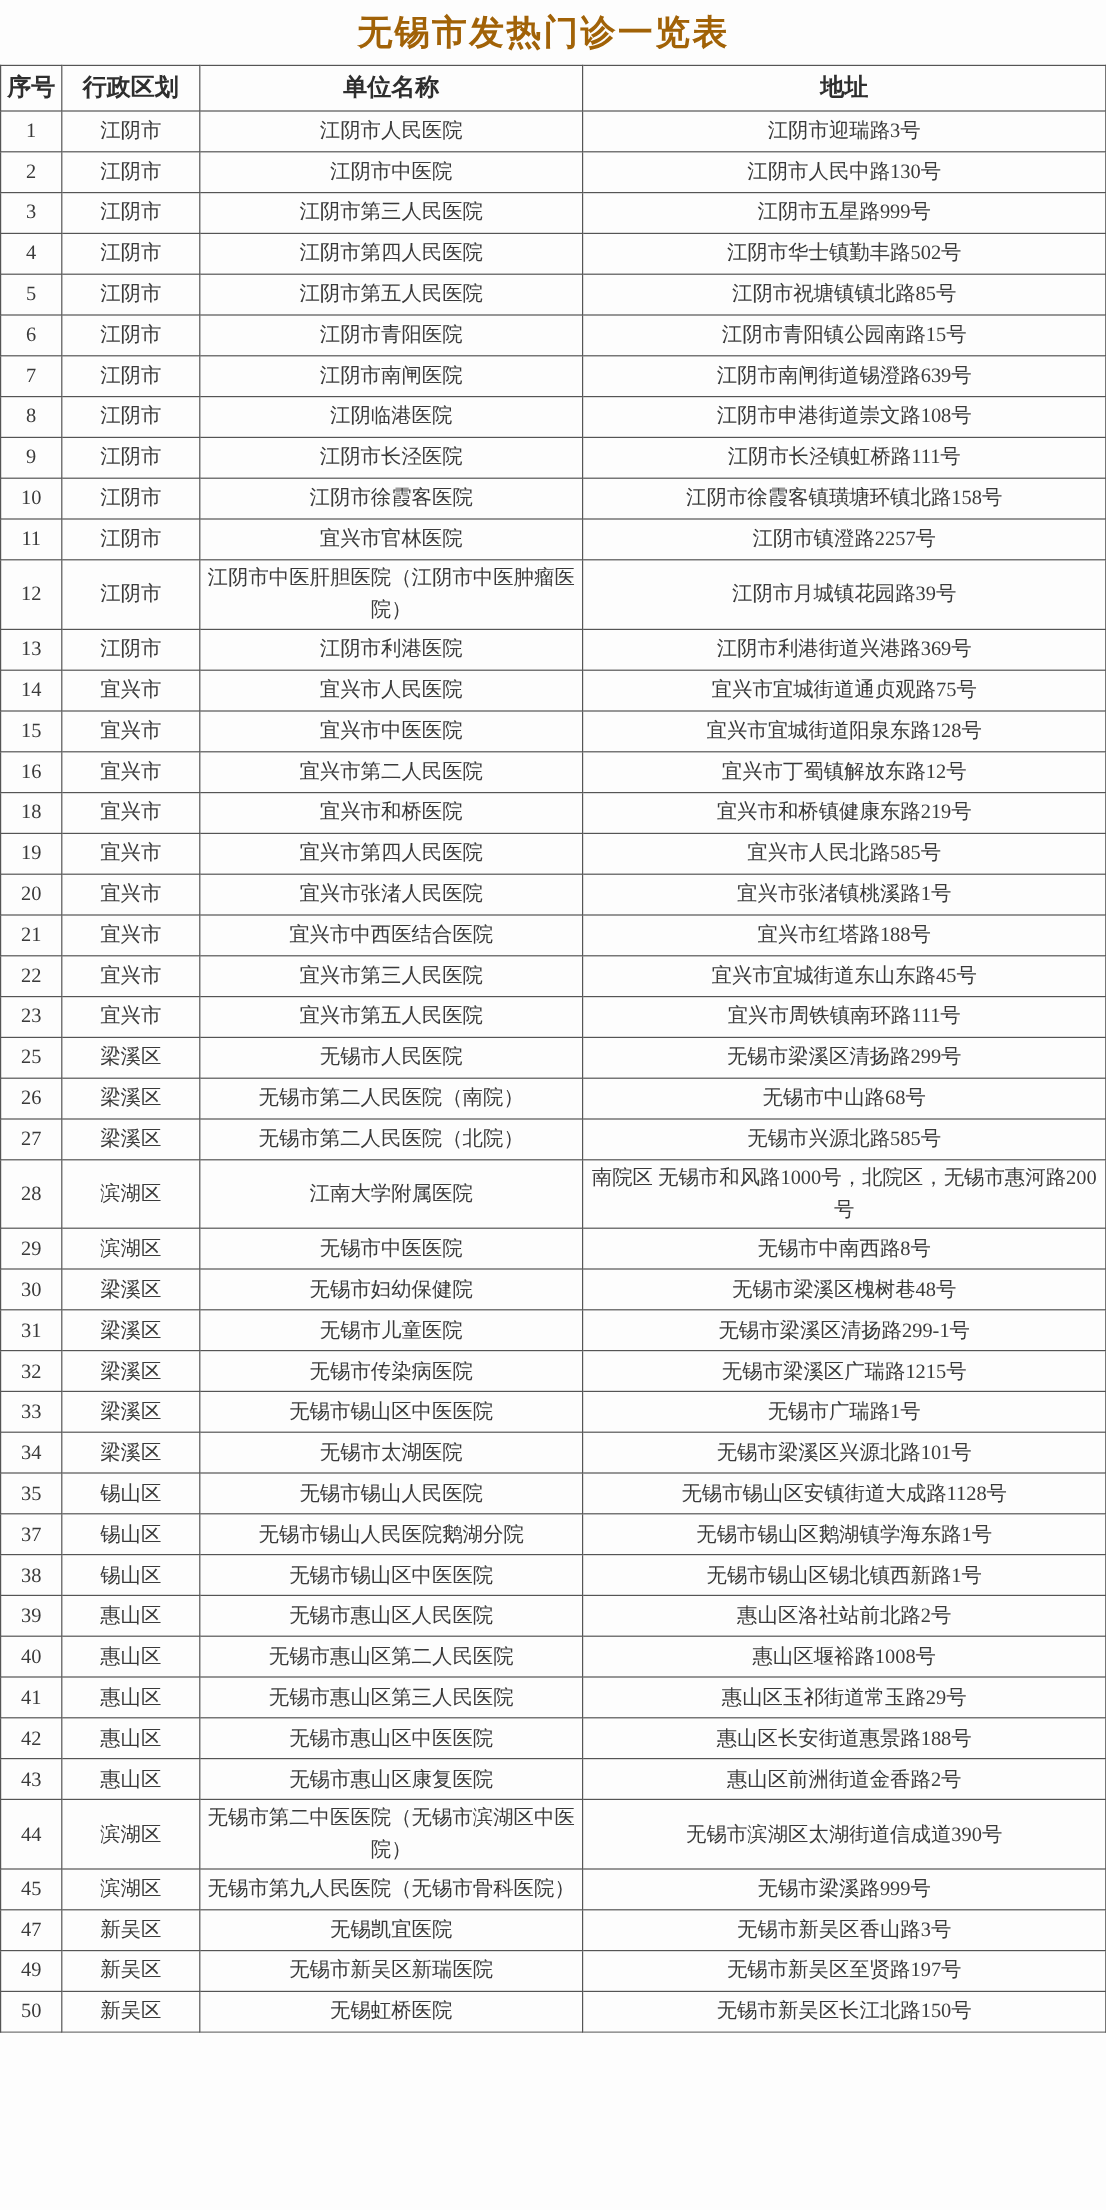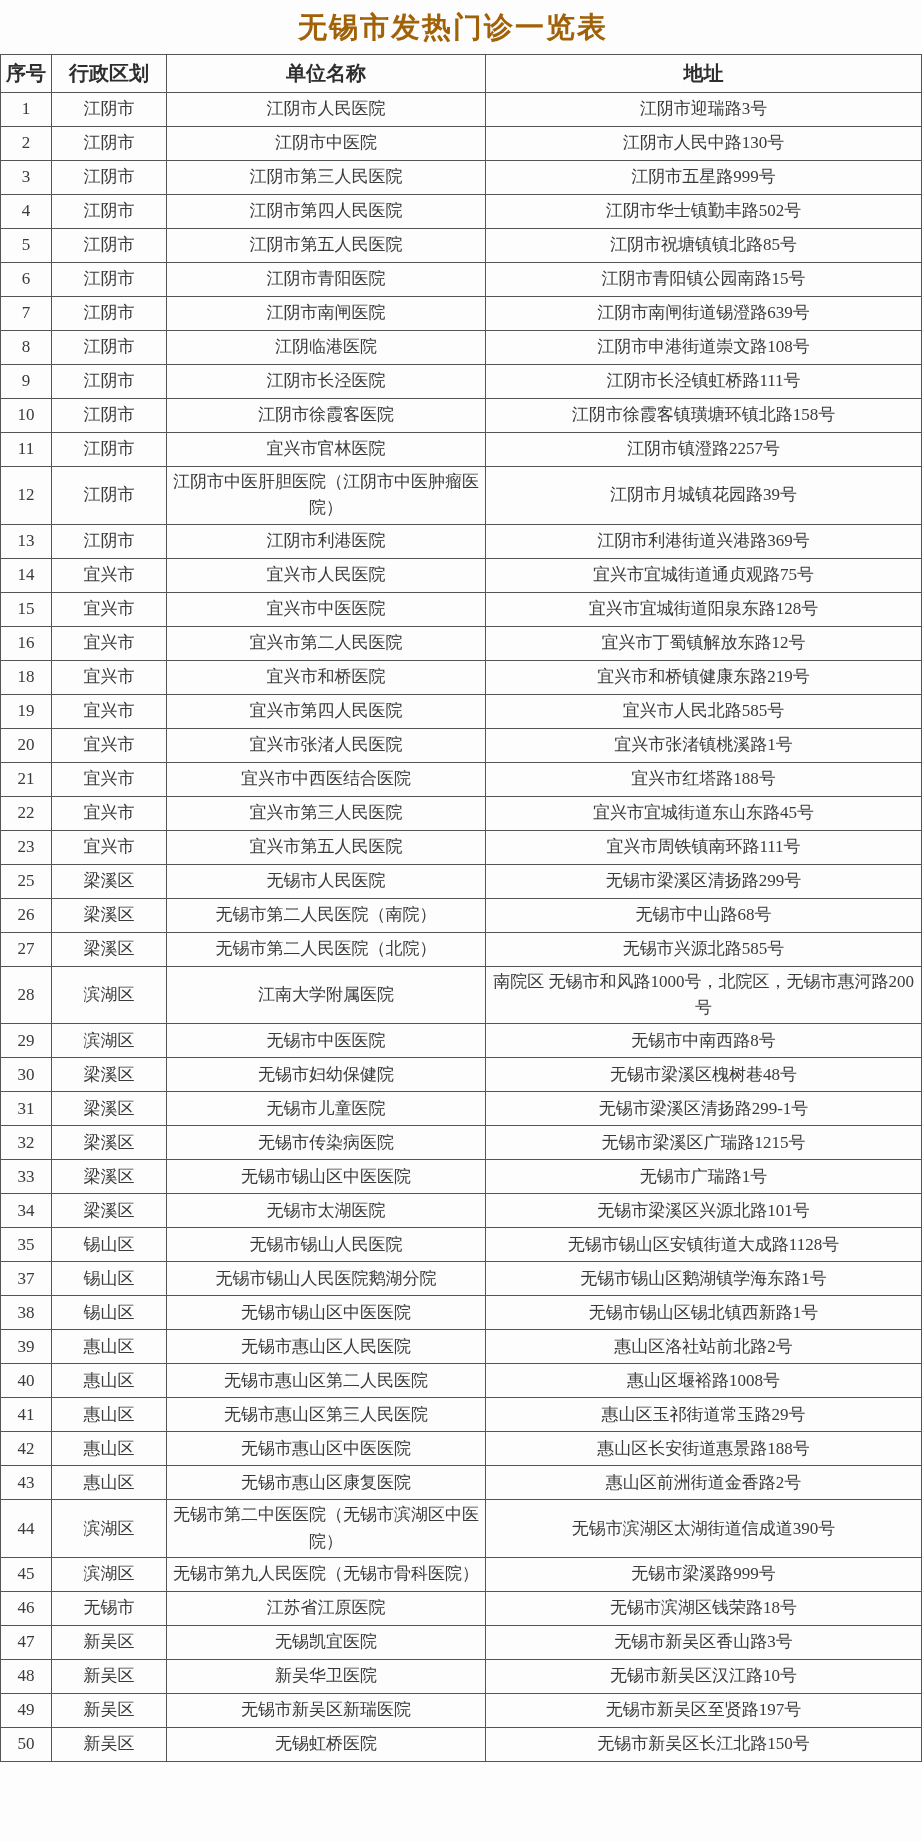--- a/index.html
+++ b/index.html
@@ -323,38 +323,26 @@
           <td>无锡市第二中医医院（无锡市滨湖区中医院）</td>
           <td>无锡市滨湖区太湖街道信成道390号</td>
         </tr>
         <tr>
           <td>45</td>
           <td>滨湖区</td>
           <td>无锡市第九人民医院（无锡市骨科医院）</td>
           <td>无锡市梁溪路999号</td>
         </tr>
         <tr>
-          <td>46</td>
-          <td>无锡市</td>
-          <td>江苏省江原医院</td>
-          <td>无锡市滨湖区钱荣路18号</td>
-        </tr>
-        <tr>
           <td>47</td>
           <td>新吴区</td>
           <td>无锡凯宜医院</td>
           <td>无锡市新吴区香山路3号</td>
         </tr>
         <tr>
-          <td>48</td>
-          <td>新吴区</td>
-          <td>新吴华卫医院</td>
-          <td>无锡市新吴区汉江路10号</td>
-        </tr>
-        <tr>
           <td>49</td>
           <td>新吴区</td>
           <td>无锡市新吴区新瑞医院</td>
           <td>无锡市新吴区至贤路197号</td>
         </tr>
         <tr>
           <td>50</td>
           <td>新吴区</td>
           <td>无锡虹桥医院</td>
           <td>无锡市新吴区长江北路150号</td>

